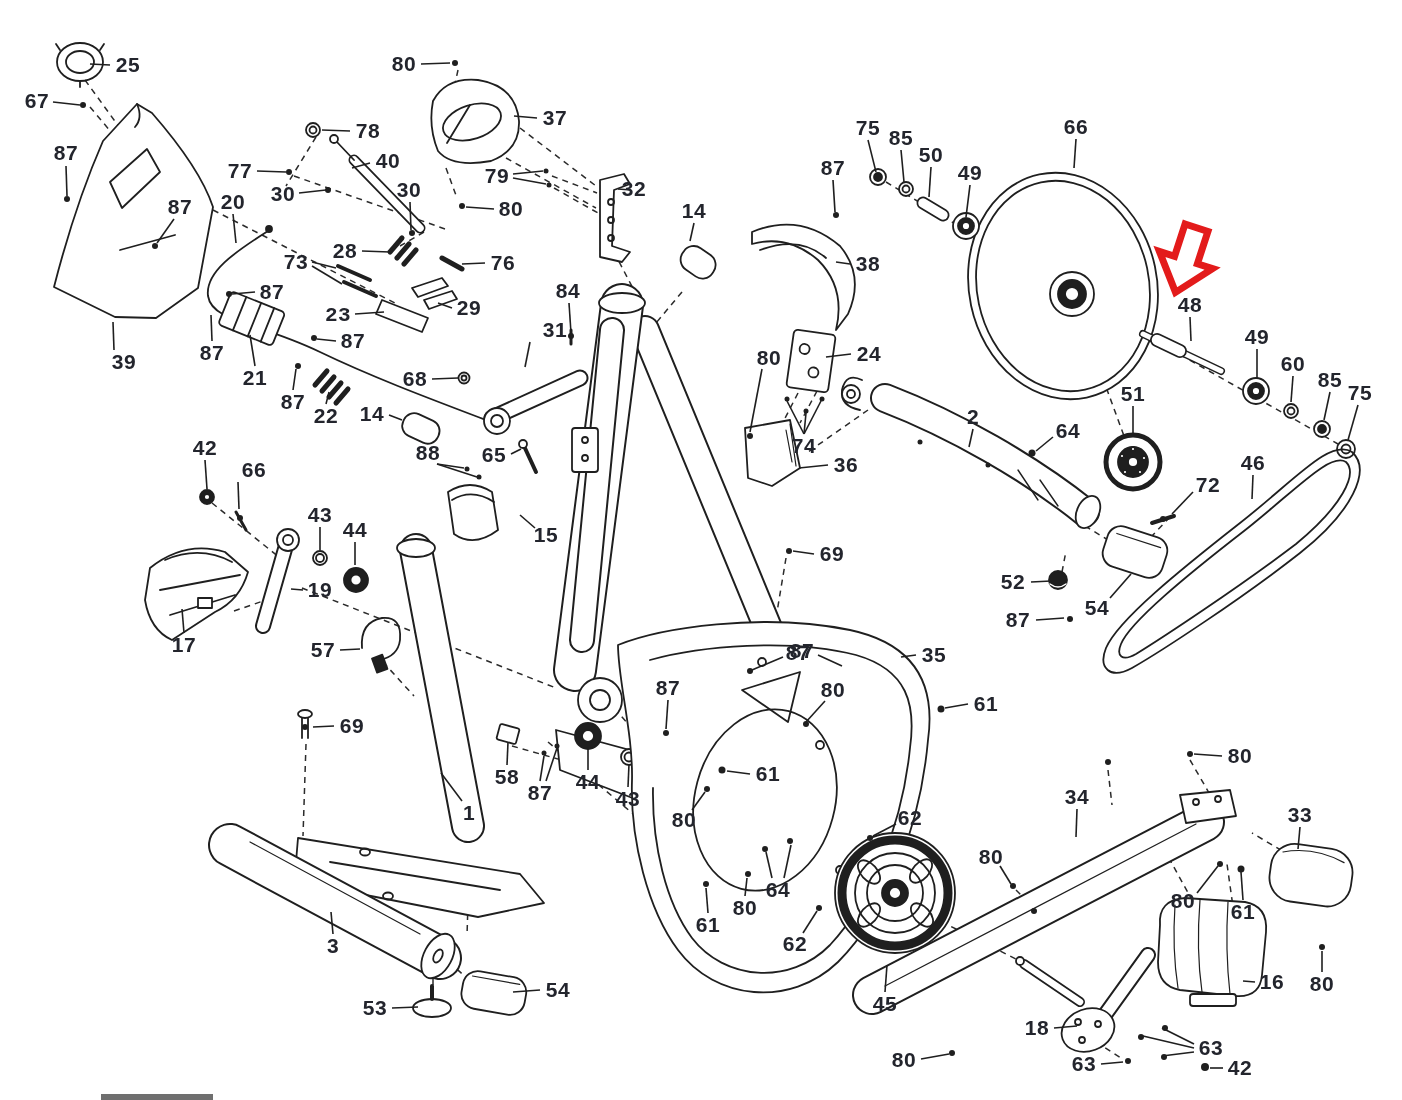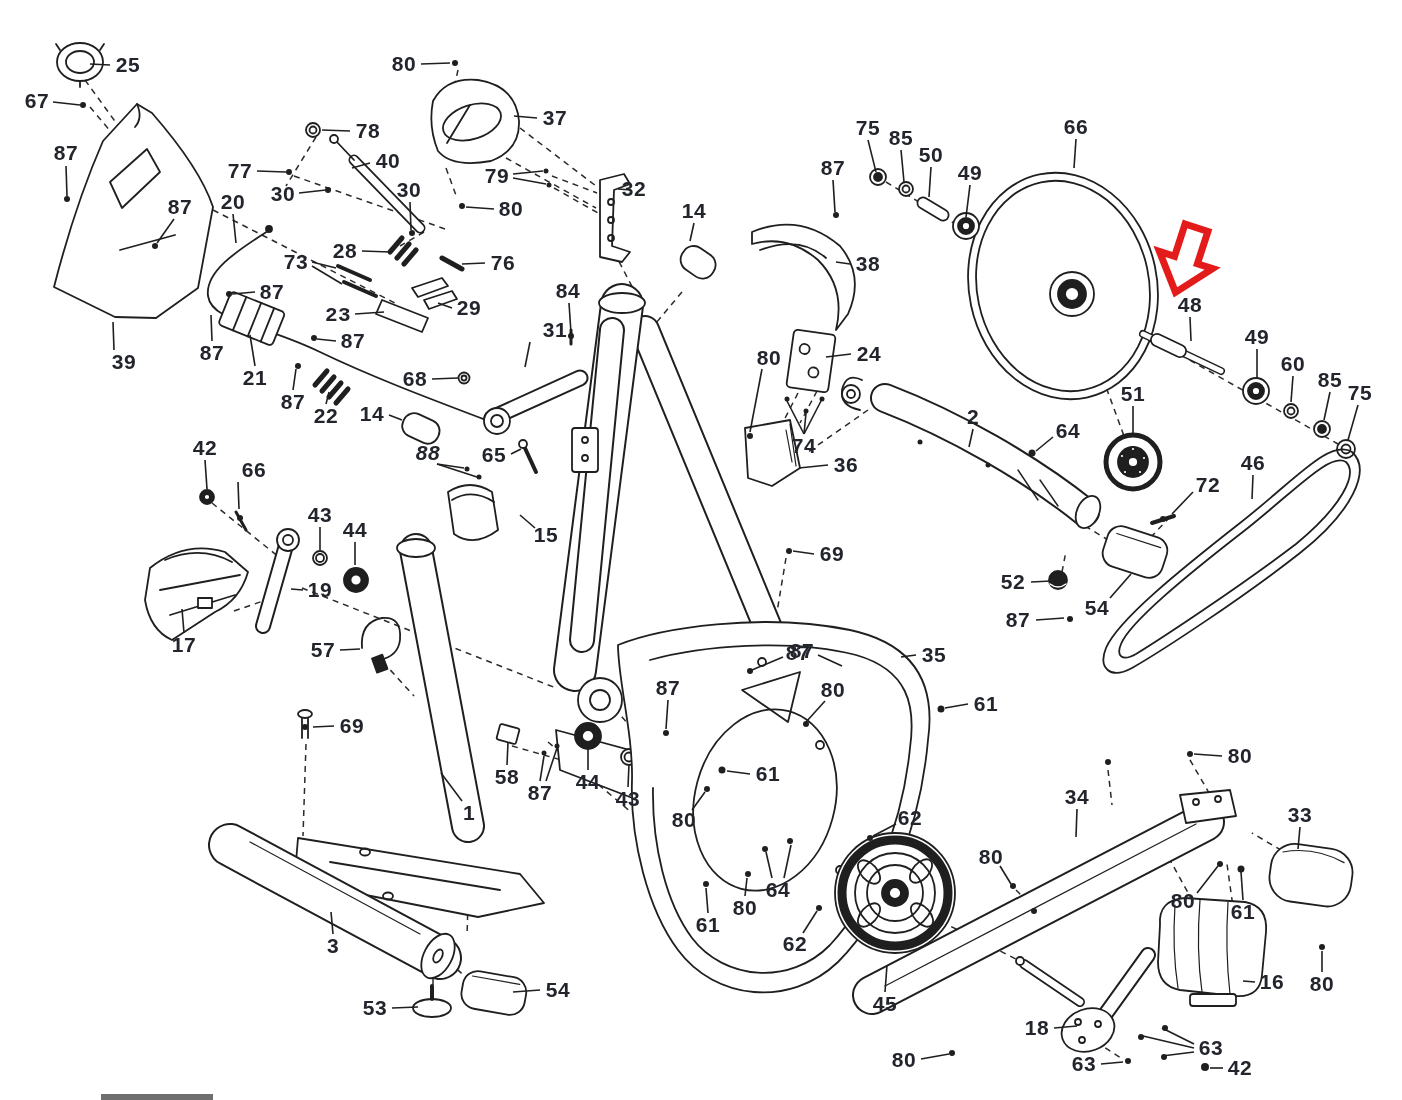--- a/index.html
+++ b/index.html
@@ -603,21 +603,21 @@
       <div class="part-label" style="left: 694px; top: 211px;">14</div>
       <div class="part-label" style="left: 568px; top: 291px;">84</div>
       <div class="part-label" style="left: 530px; top: 330px; margin-left: 25px;">31</div>
       <div class="part-label" style="left: 124px; top: 362px; text-align: center;">39</div>
       <div class="part-label" style="left: 212px; top: 353px;">87</div>
       <div class="part-label" style="left: 255px; top: 378px;">21</div>
       <div class="part-label" style="left: 293px; top: 402px;">87</div>
       <div class="part-label" style="left: 326px; top: 416px;">22</div>
       <div class="part-label" style="left: 415px; top: 379px;">68</div>
       <div class="part-label" style="left: 372px; top: 414px;">14</div>
-      <div class="part-label" style="left: 428px; top: 453px; font-style: italic;">88</div>
+      <div class="part-label" style="left: 428px; top: 453px;">88</div>
       <div class="part-label" style="left: 494px; top: 455px;">65</div>
       <div class="part-label" style="left: 546px; top: 535px;">15</div>
       <div class="part-label" style="left: 205px; top: 448px;">42</div>
       <div class="part-label" style="left: 254px; top: 470px;">66</div>
       <div class="part-label" style="left: 320px; top: 515px;">43</div>
       <div class="part-label" style="left: 355px; top: 530px;">44</div>
       <div class="part-label" style="left: 320px; top: 590px;">19</div>
       <div class="part-label" style="left: 184px; top: 645px;">17</div>
       <div class="part-label" style="left: 323px; top: 650px;">57</div>
       <div class="part-label" style="left: 352px; top: 726px;">69</div>

